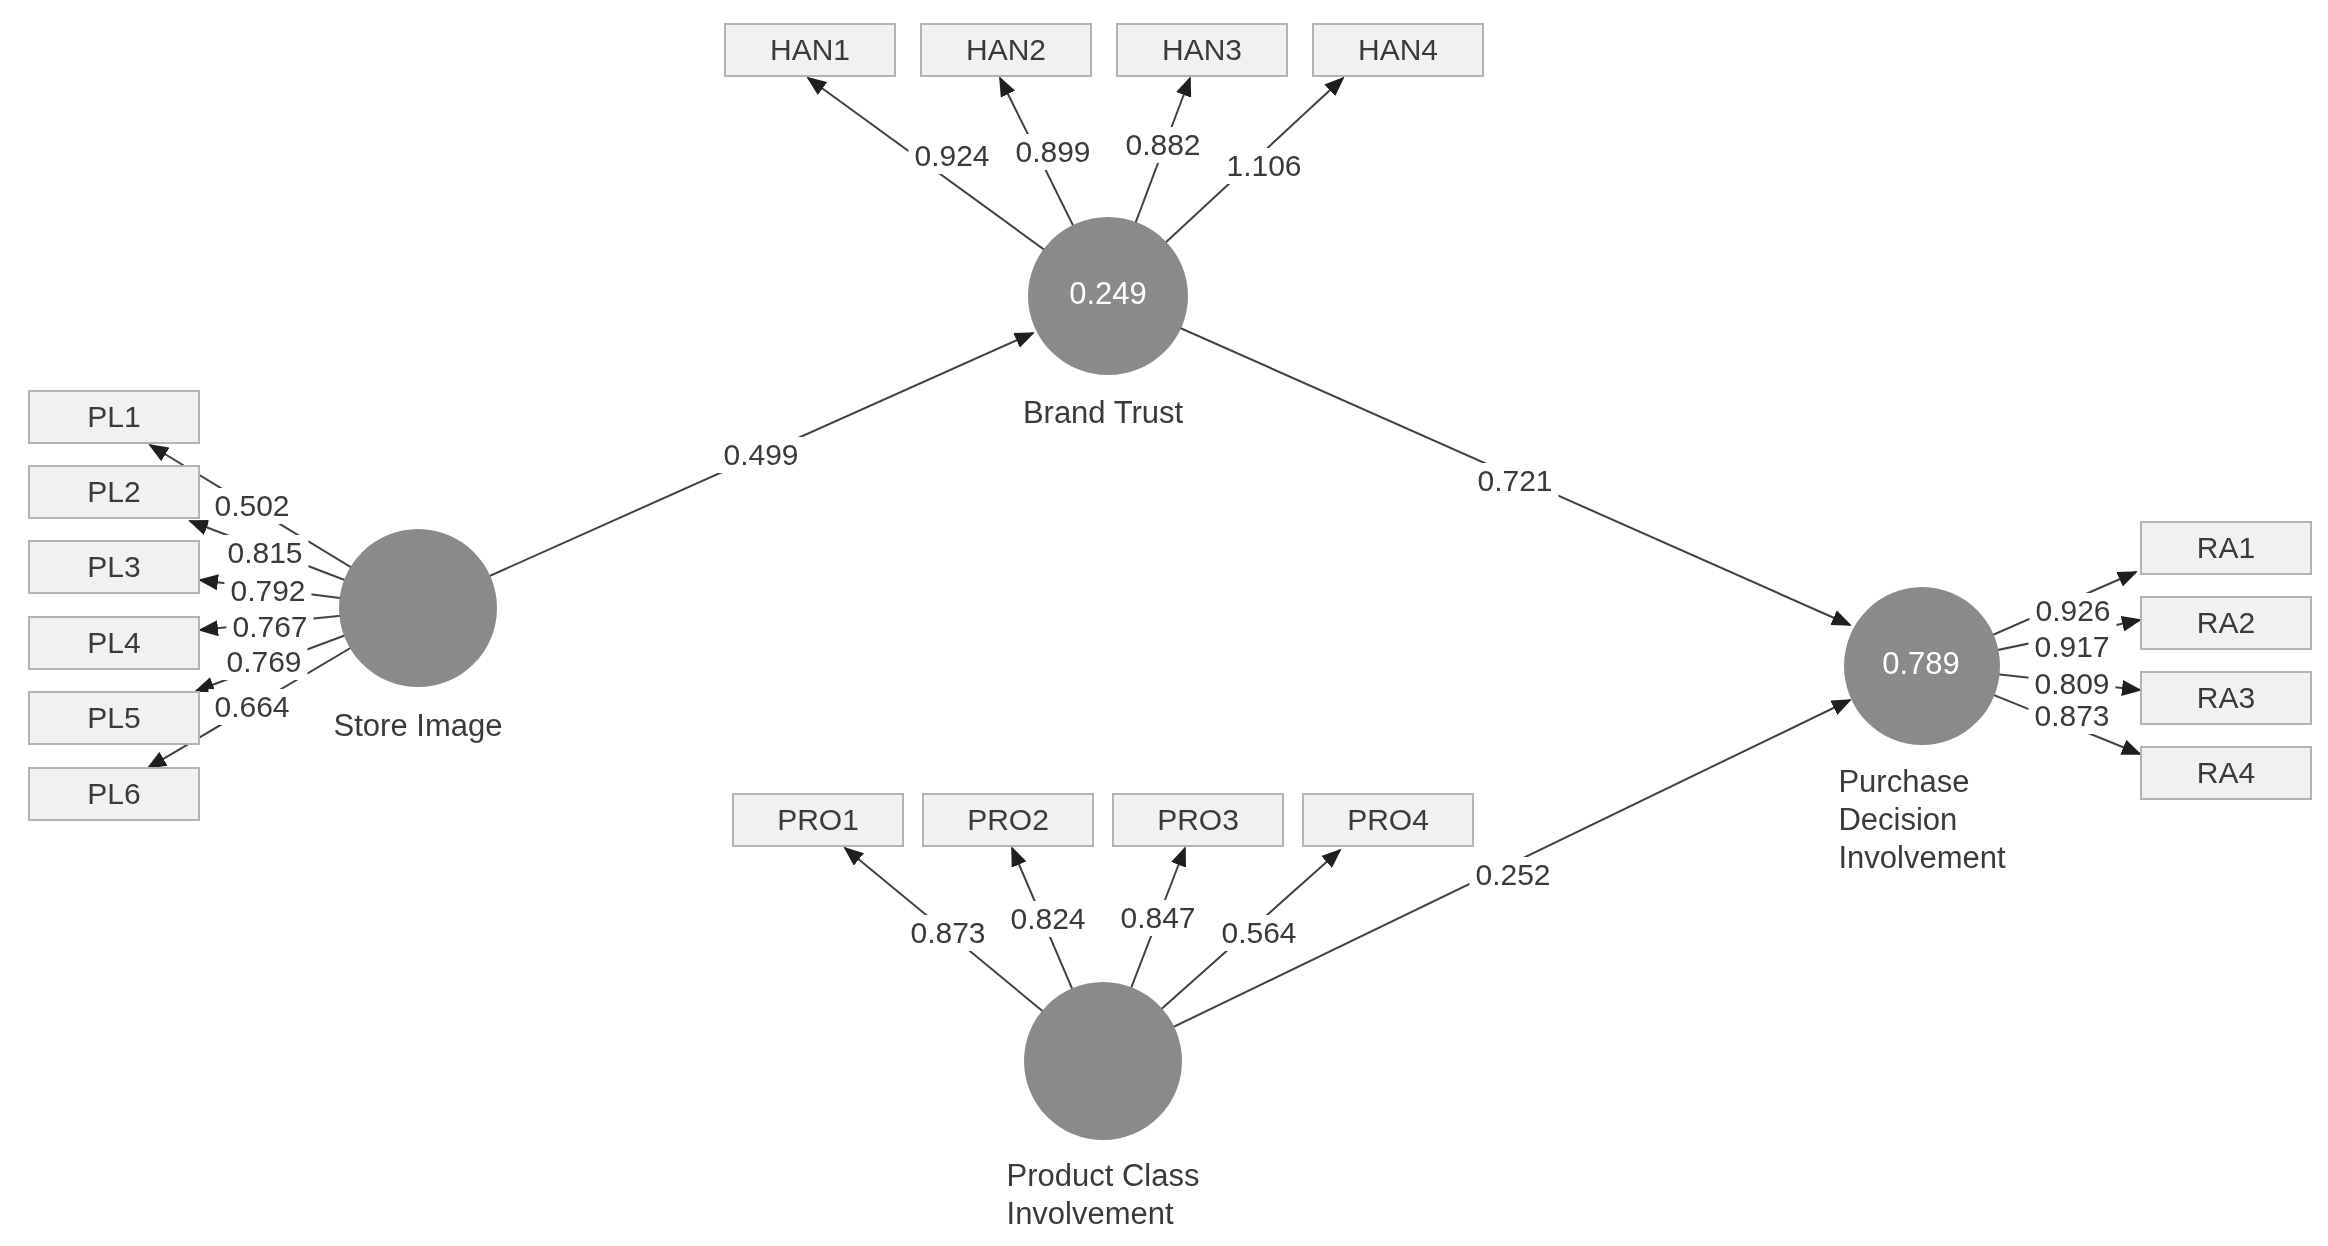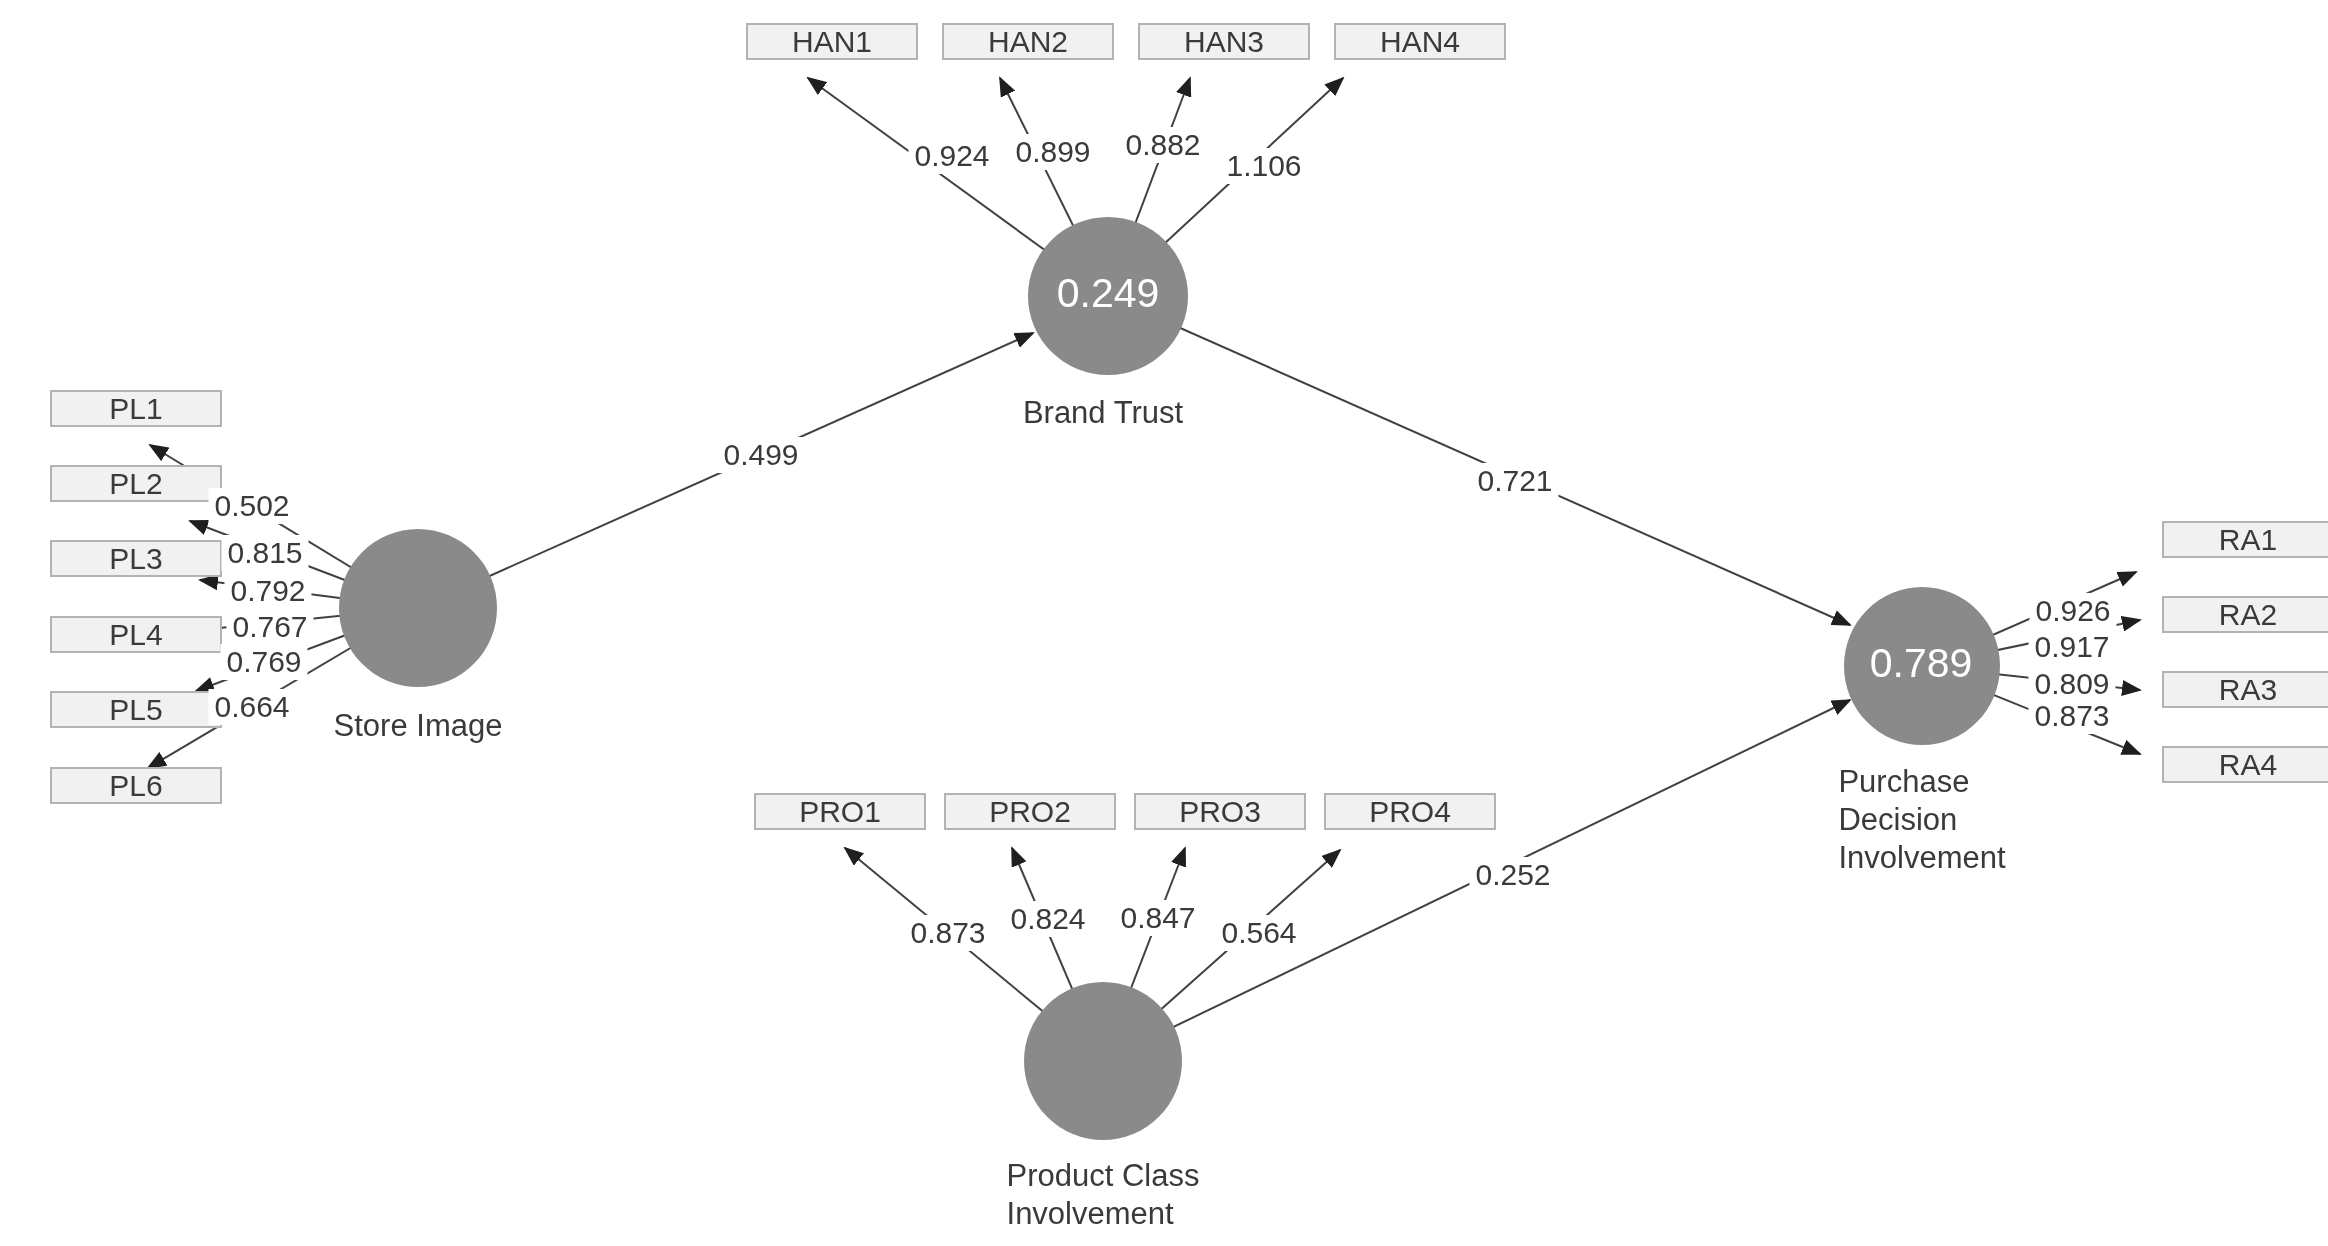--- a/index.html
+++ b/index.html
@@ -17,39 +17,39 @@
   .canvas {
     position:relative;
     width:2328px; height:1246px;
     background:var(--bg);
     font-family:"Liberation Sans", "DejaVu Sans", sans-serif;
     overflow:hidden;
   }
   .canvas svg { position:absolute; left:0; top:0; }
   .box {
     position:absolute;
-    width:172px; height:37px;
+    width:172px; height:54px;
     background:var(--box-fill);
     border:2px solid var(--box-border);
     display:flex; align-items:center; justify-content:center;
-    font-size:30px; color:var(--text);margin-left:22px;
+    font-size:30px; color:var(--text);
   }
   .lbl {
     position:absolute;
     transform:translate(-50%,-50%);
     font-size:30px; line-height:1;
     color:var(--text);
     background:var(--bg);
     padding:3px 6px;
     white-space:nowrap;
   }
   .node-value {
     position:absolute;
     transform:translate(-50%,-50%);
-    font-size:41px; line-height:1;
+    font-size:31px; line-height:1;
     color:var(--value-text);
     white-space:nowrap;
   }
   .node-label {
     position:absolute;
     transform:translate(-50%,-50%);
     font-size:31px; line-height:38px;
     color:var(--text);
     text-align:left;
     white-space:nowrap;

